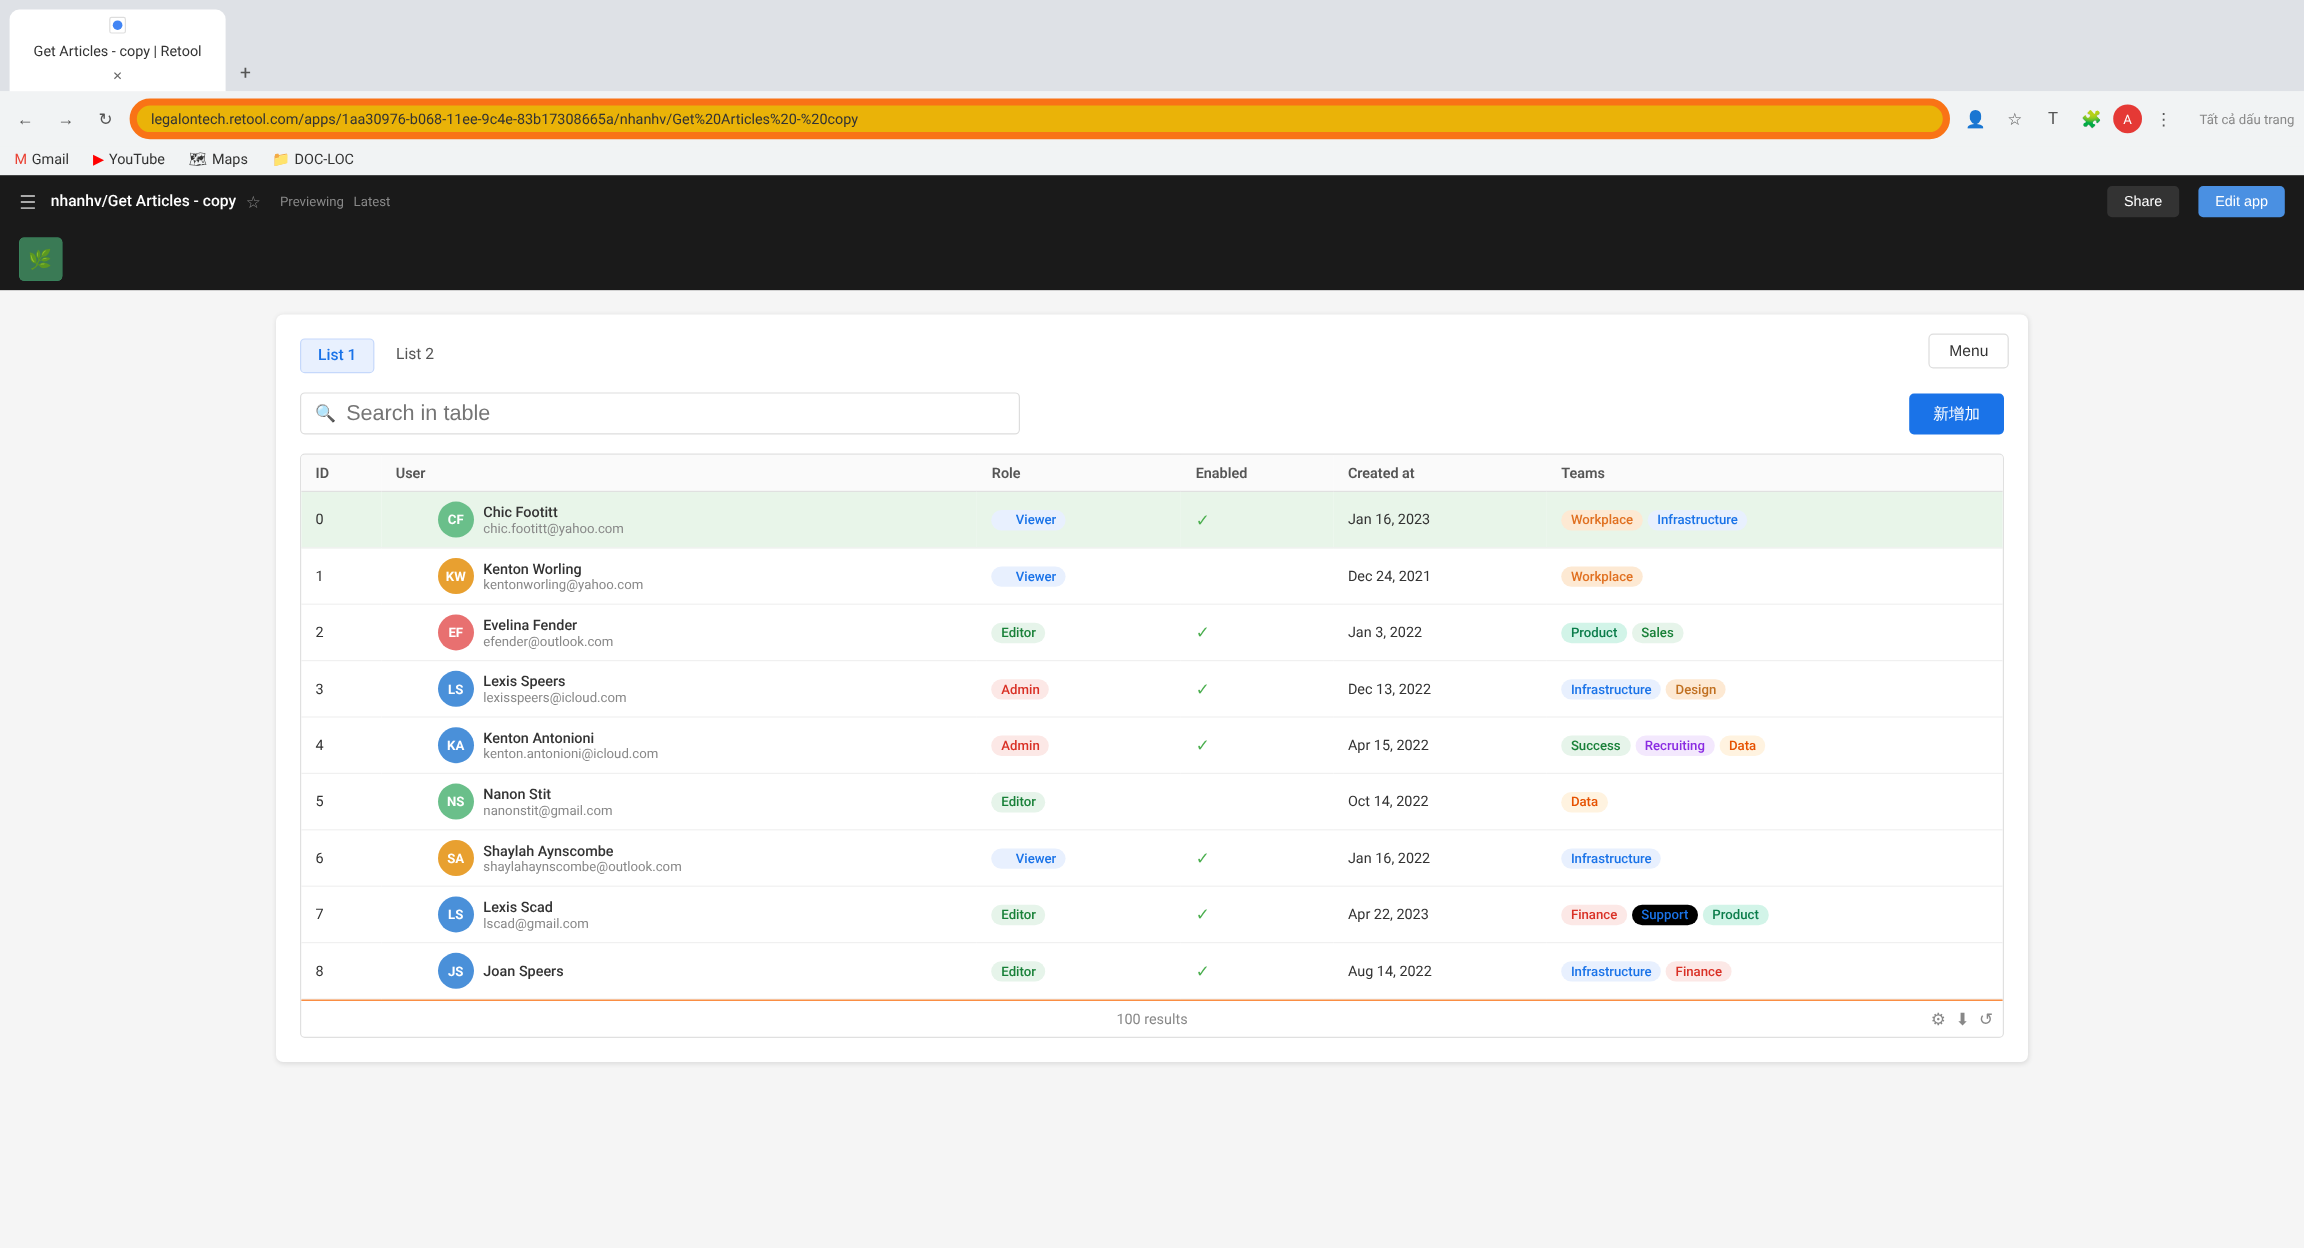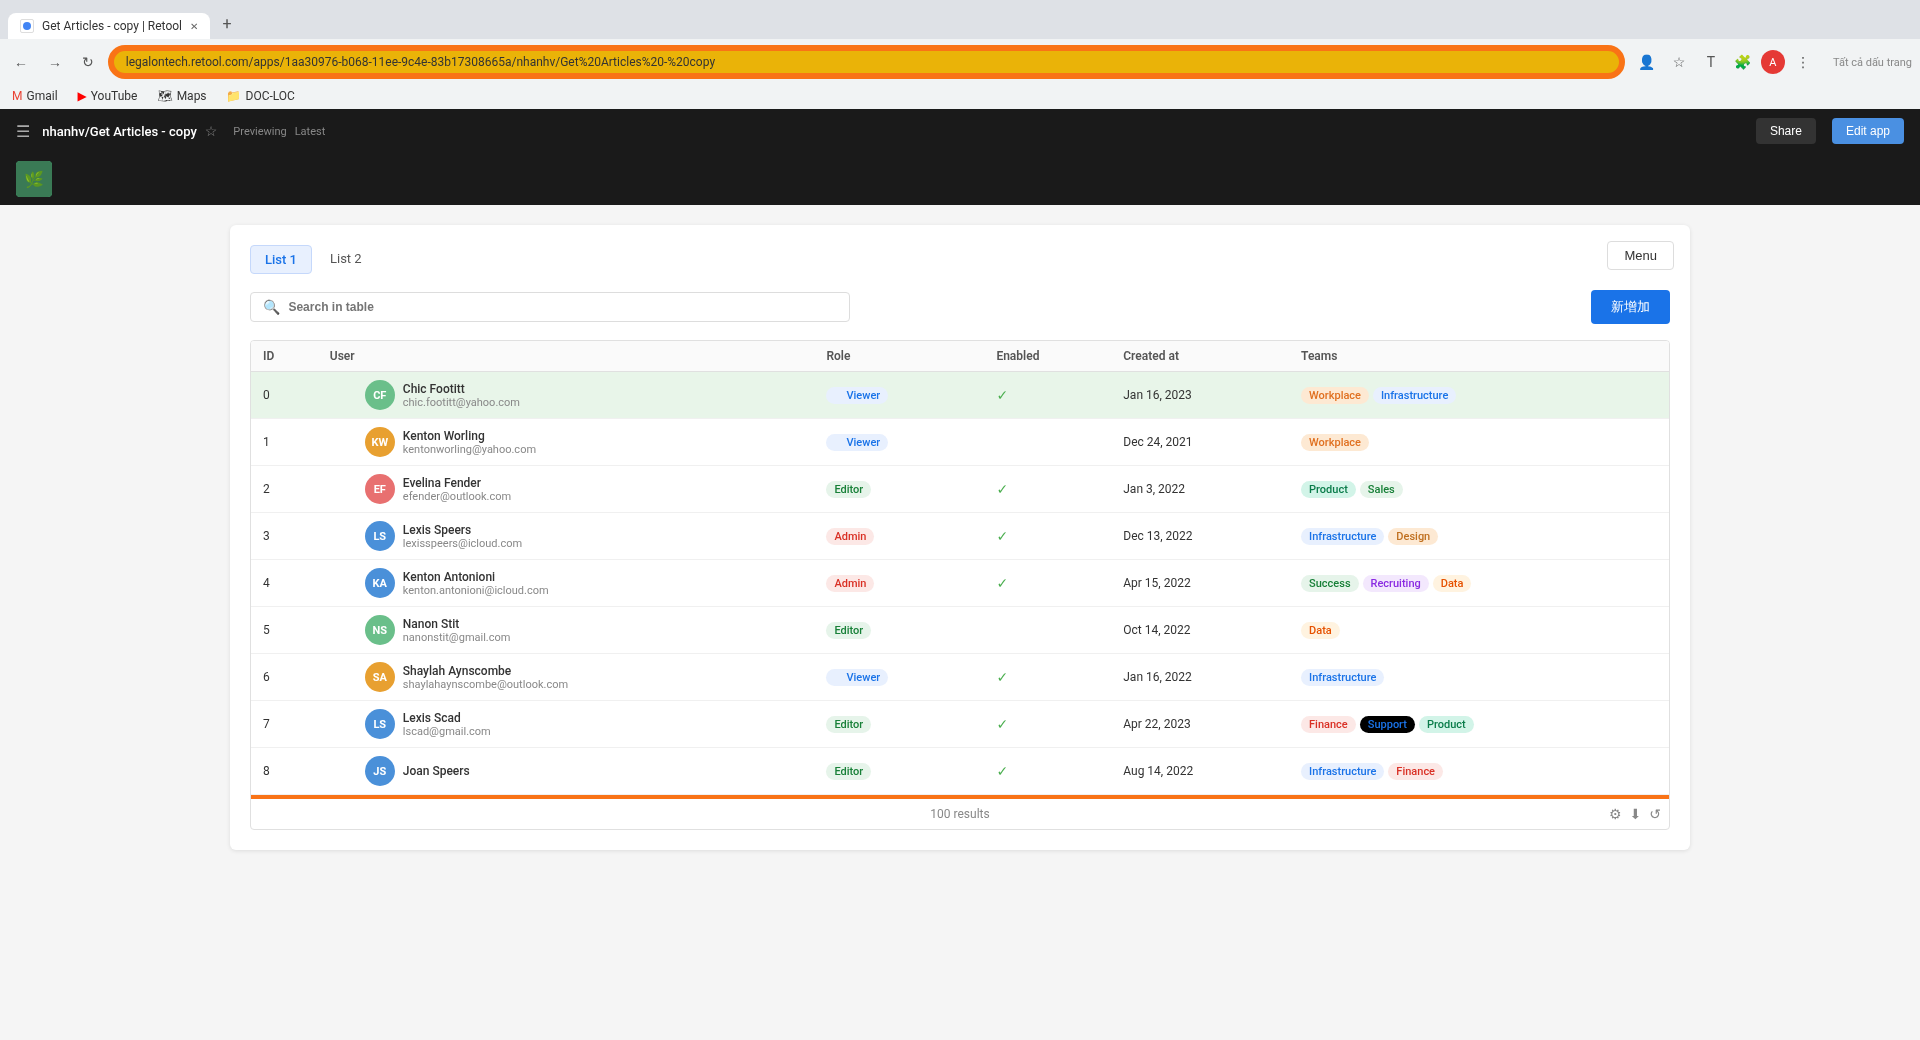--- a/index.html
+++ b/index.html
@@ -1,21 +1,21 @@
 <!DOCTYPE html>
 <html><head>
   <meta charset="utf-8">
   <style>
     * { box-sizing: border-box; margin: 0; padding: 0; }
     body { font-family: -apple-system, BlinkMacSystemFont, 'Segoe UI', Roboto, sans-serif; background: #f0f0f0; font-size: 13px; color: #333; }
 
     
     .browser-chrome { background: #dee1e6; padding: 8px 8px 0; }
     .browser-tabs { display: flex; align-items: flex-end; gap: 2px; }
-    .browser-tab { background: #fff; border-radius: 8px 8px 0 0; padding: 6px 12px; display: flex; align-items: center; gap: 8px; font-size: 12px; min-width: 180px; }
+    .browser-tab { background: #fff; border-radius: 8px 8px 0 0; padding: 6px 12px; display: flex; align-items: center; gap: 8px; font-size: 12px; min-width: 180px; flex-direction: column; }
     .browser-tab .favicon { width: 14px; height: 14px; background: #4285f4; border-radius: 2px; flex-shrink: 0; }
     .browser-tab .tab-title { flex: 1; white-space: nowrap; overflow: hidden; text-overflow: ellipsis; }
     .browser-tab .close-btn { color: #666; font-size: 10px; cursor: pointer; }
     .browser-tab-new { background: transparent; padding: 6px 10px; font-size: 16px; color: #555; cursor: pointer; }
 
     .browser-toolbar { background: #f1f3f4; display: flex; align-items: center; gap: 8px; padding: 6px 8px; }
     .nav-btn { background: none; border: none; cursor: pointer; color: #555; font-size: 14px; padding: 4px 6px; border-radius: 4px; }
     .address-bar { flex: 1; background: #eab308; border: 6px solid #f97316; border-radius: 20px; padding: 4px 12px; font-size: 12px; color: #333; display: flex; align-items: center; }
     .address-bar-text { flex: 1; font-size: 12px; color: #333; }
     .toolbar-icons { display: flex; gap: 4px; align-items: center; }
@@ -52,21 +52,21 @@
 
     
     .tabs { display: flex; gap: 4px; margin-bottom: 16px; }
     .tab { padding: 6px 14px; border-radius: 4px; font-size: 13px; cursor: pointer; color: #555; }
     .tab.active { background: #e8f0fe; color: #1a73e8; font-weight: 500; border: 1px solid #c5d8fb; }
 
     
     .search-row { display: flex; align-items: center; gap: 12px; margin-bottom: 16px; }
     .search-box { flex: 0 0 600px; display: flex; align-items: center; gap: 8px; border: 1px solid #ddd; border-radius: 4px; padding: 6px 12px; background: #fff; }
     .search-icon { color: #888; font-size: 14px; }
-    .search-input { border: none; outline: none; font-size: 12px; color: #333; flex: 1; background: transparent; font-weight: bold; }
+    .search-input { border: none; outline: none; font-size: 18px; color: #333; flex: 1; background: transparent; }
     .add-btn { margin-left: auto; background: #1a73e8; color: #fff; border: none; border-radius: 4px; padding: 8px 20px; font-size: 13px; cursor: pointer; font-weight: 500; }
 
     
     .table-wrapper { border: 1px solid #e0e0e0; border-radius: 4px; overflow: hidden; }
     table { width: 100%; border-collapse: collapse; }
     thead th { background: #fafafa; padding: 8px 12px; text-align: left; font-size: 12px; font-weight: 600; color: #555; border-bottom: 1px solid #e0e0e0; }
     tbody tr { border-bottom: 1px solid #f0f0f0; }
     tbody tr.selected { background: #e8f5e9; }
     tbody td { padding: 8px 12px; font-size: 12px; vertical-align: middle; }
 
@@ -89,21 +89,21 @@
     .tag-success { background: #e6f4ea; color: #188038; }
     .tag-recruiting { background: #f3e8fd; color: #8a2be2; }
     .tag-data { background: #fff3e0; color: #e65100; }
     .tag-finance { background: #fce8e6; color: #d93025; }
     .tag-support { background: #000000; color: #1a73e8; }
 
     
     .check { color: #4caf50; font-size: 14px; }
 
     
-    .table-footer { display: flex; align-items: center; justify-content: center; padding: 8px; color: #888; font-size: 12px; border-top: 4px solid #f97316; position: relative; }
+    .table-footer { display: flex; align-items: center; justify-content: center; padding: 8px; color: #888; font-size: 12px; border-top: 1px solid #f97316; position: relative; }
     .table-actions { position: absolute; right: 8px; display: flex; gap: 8px; }
     .table-action-icon { color: #888; font-size: 14px; cursor: pointer; }
 
     
     .bottom-bar { background: #1a1a1a; display: flex; align-items: center; padding: 6px 12px; gap: 8px; }
 
     .table-container { position: relative; }
   </style>
 </head>
 <body>

